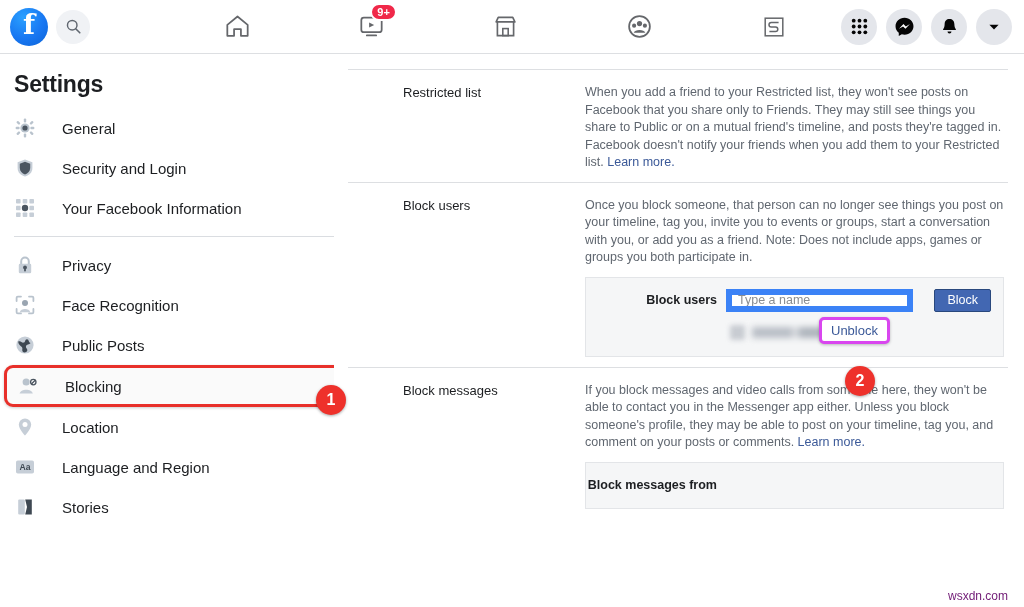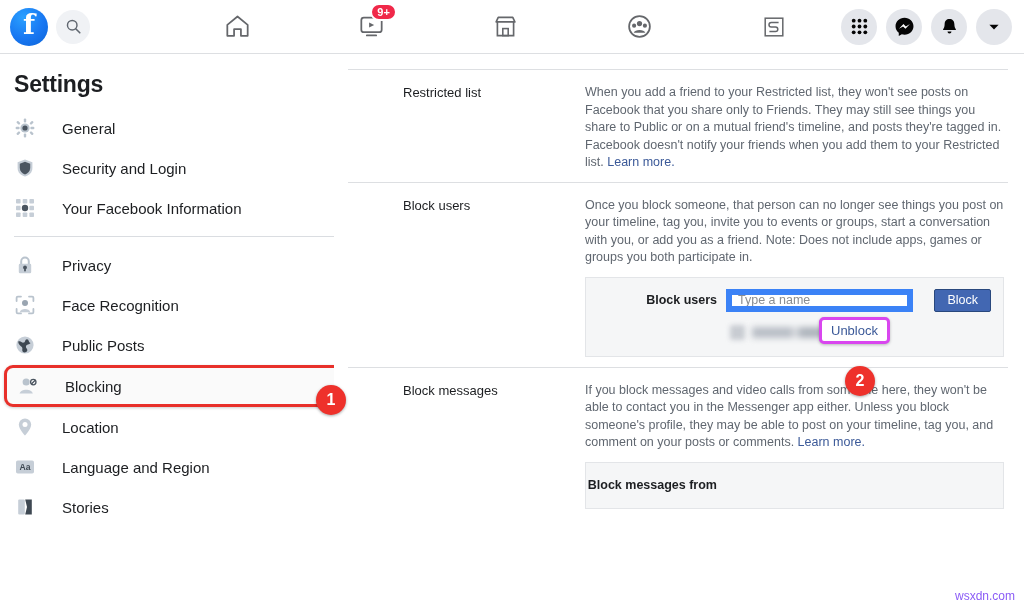--- a/index.html
+++ b/index.html
@@ -184,22 +184,22 @@
   }
   .unblock-wrap {
     position: absolute; left: 233px; top: -4px;
     border: 3px solid #d946ef; border-radius: 5px;
     background: #fff; padding: 1px 9px 2px 9px;
     box-shadow: 0 1px 3px rgba(0,0,0,.25);
   }
   .unblock-link { font-size: 13px; color: #3b5998; cursor: pointer; }
 
   #watermark {
-    position: absolute; right: 9px; bottom: 4px;
-    font-size: 12px; color: #8b5cf6;
+    position: absolute; right: 16px; bottom: 4px;
+    font-size: 12px; color: #701a75;
     font-family: "Liberation Sans", sans-serif;
     text-align: right;
   }
 </style>
 </head>
 <body>
 
 <div id="topbar">
   <div id="nav-left">
     <div class="fb-logo">f</div>

